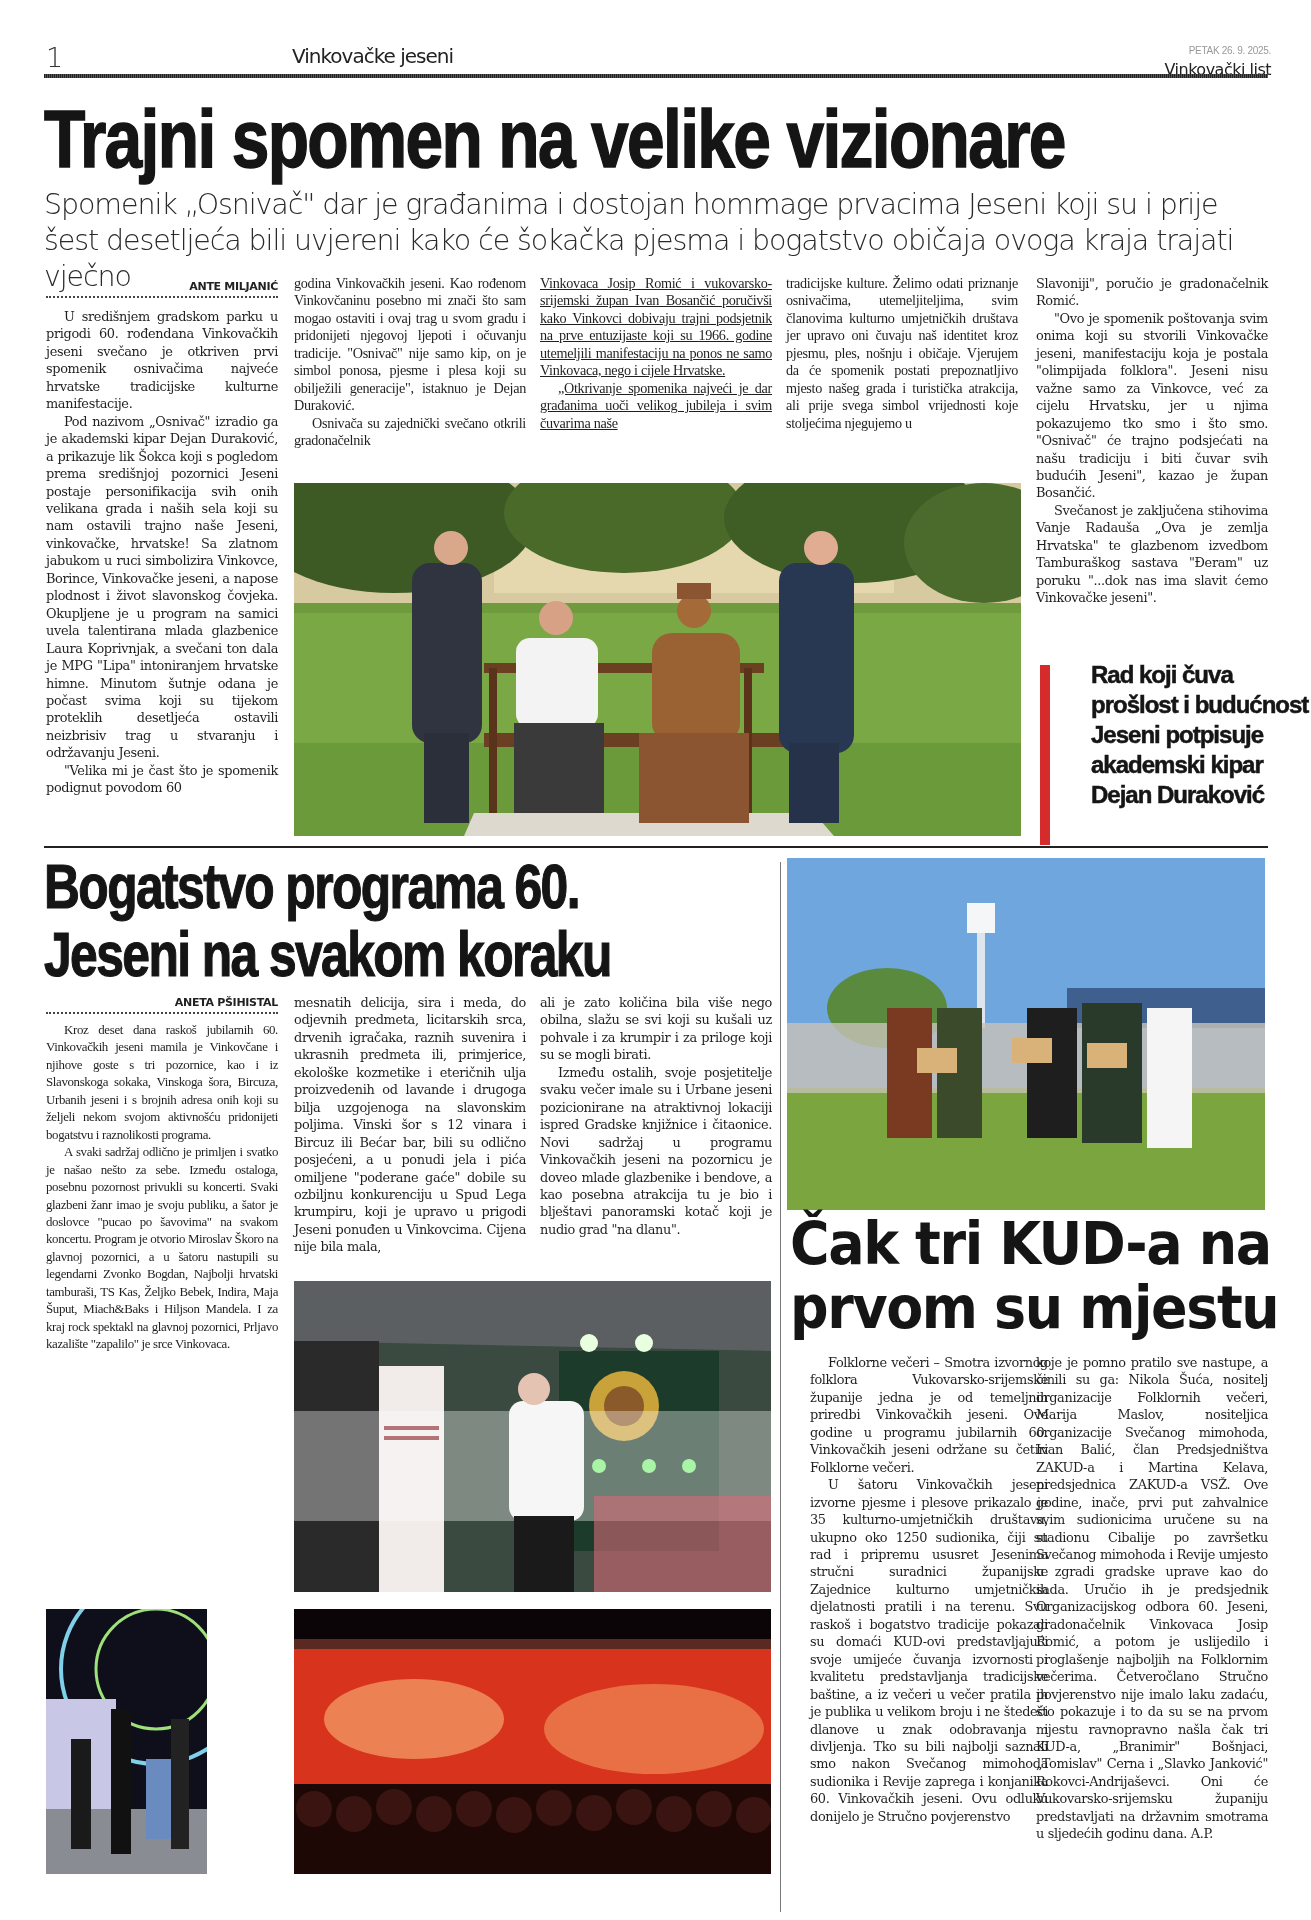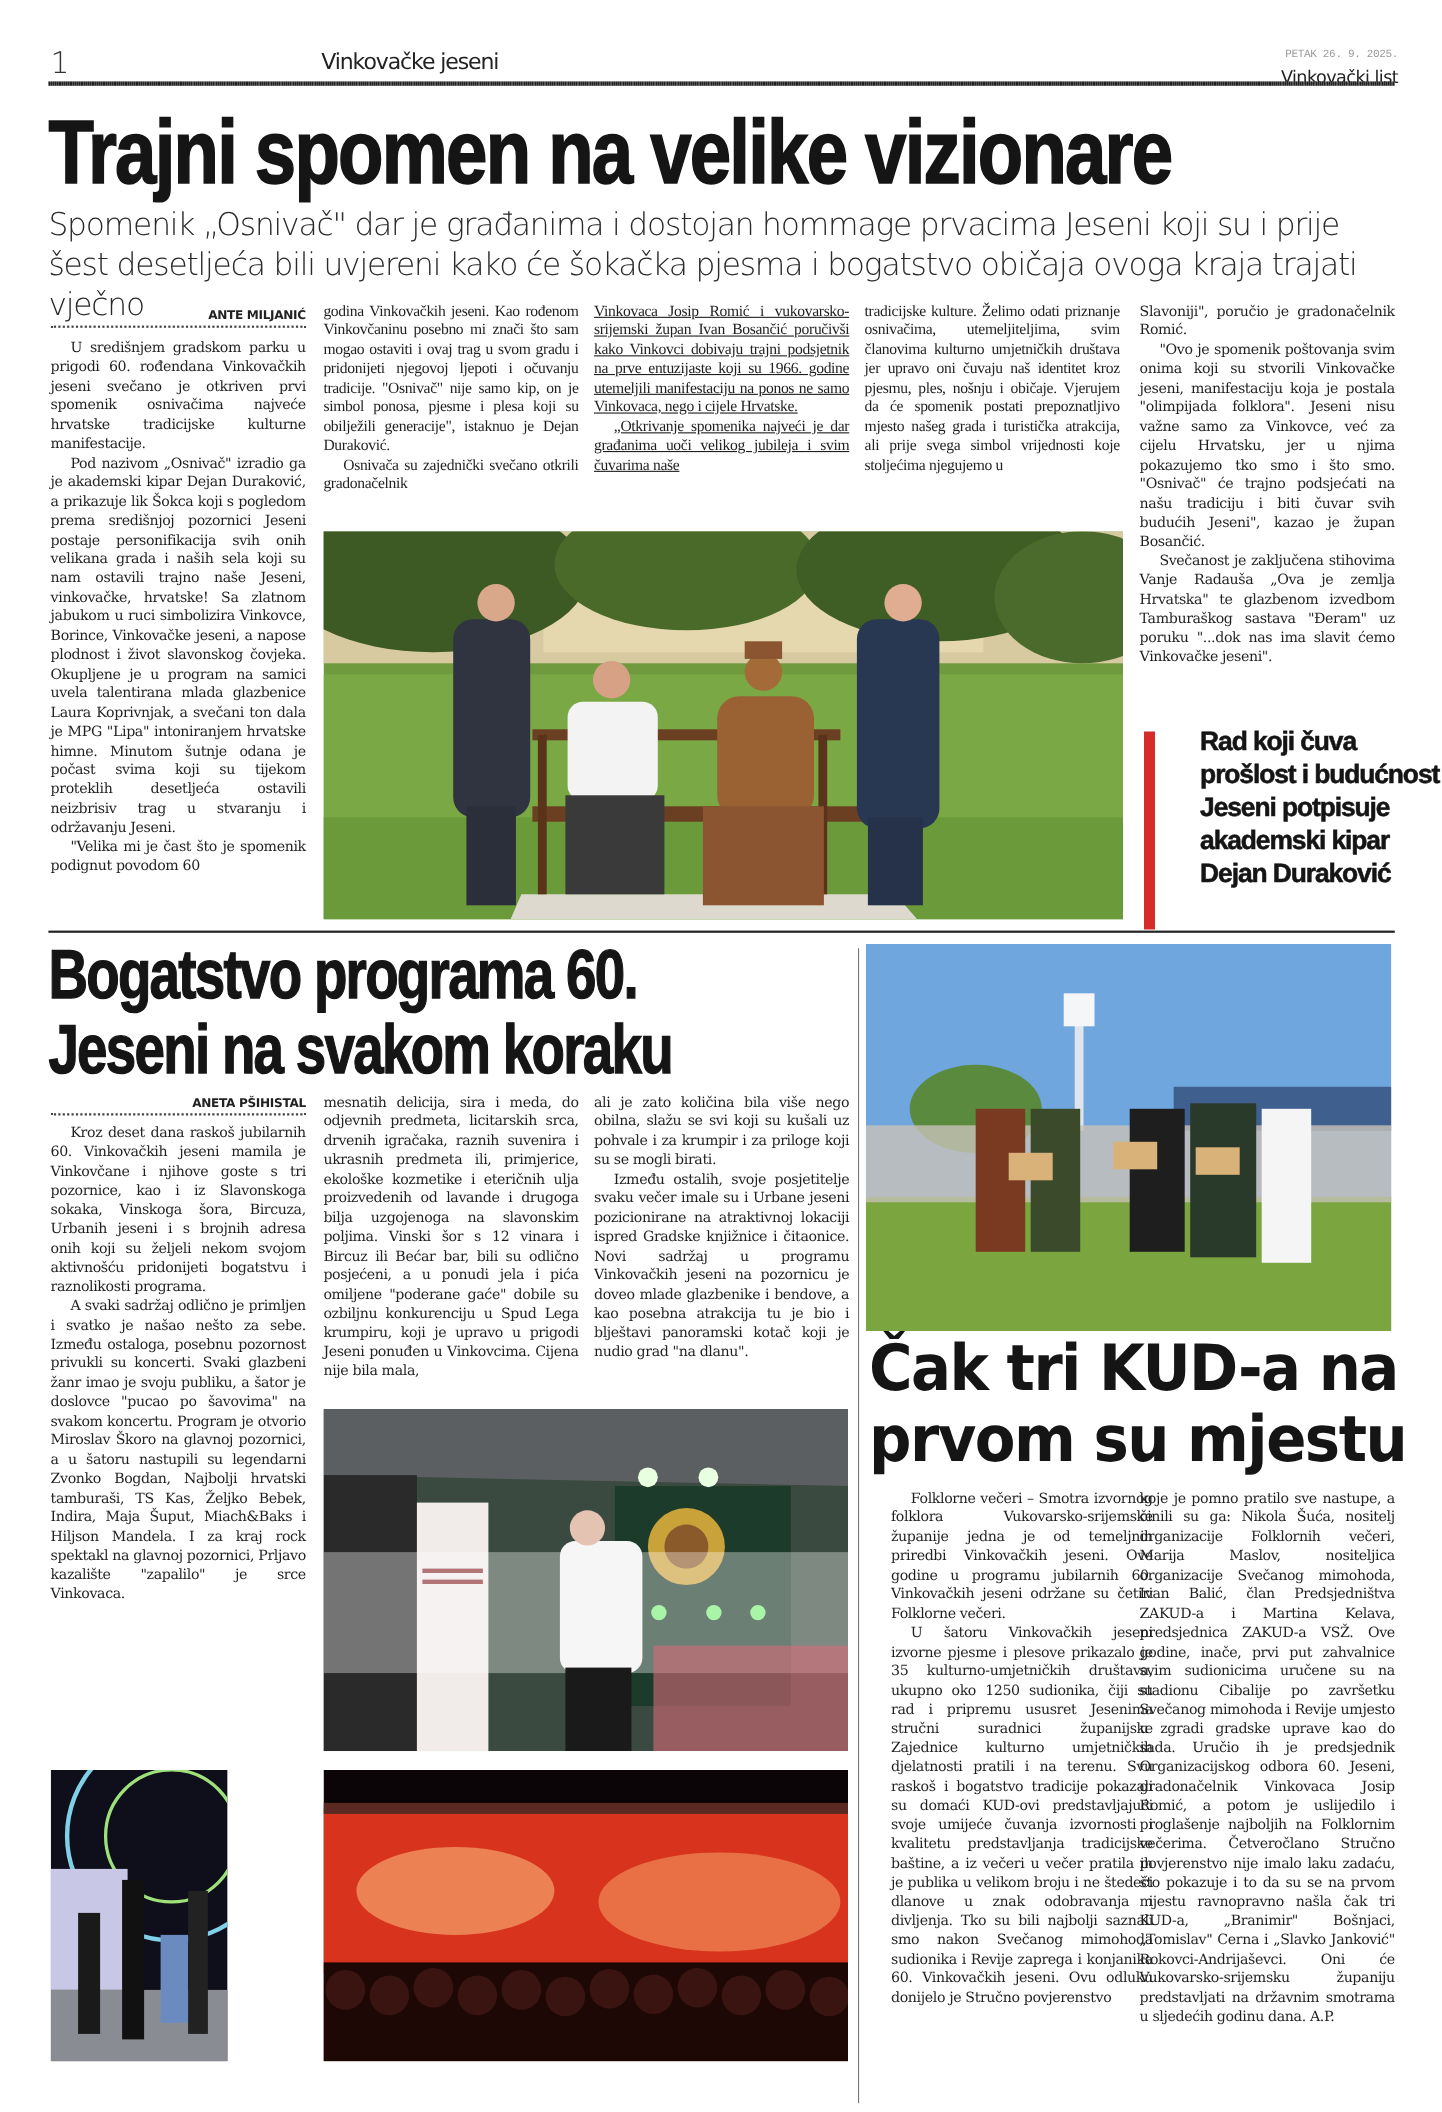--- a/index.html
+++ b/index.html
@@ -3,21 +3,21 @@
 <meta charset="utf-8">
 <style>
   * { box-sizing: border-box; margin: 0; padding: 0; }
   html, body { width: 1311px; height: 1920px; background: #ffffff; overflow: hidden; }
   body { position: relative; color: #1d1d1b; font-family: "DejaVu Serif", serif; }
   .abs { position: absolute; }
 
   
   .page-num { left: 46px; top: 42px; font-family: "DejaVu Sans", sans-serif; font-size: 27px; font-weight: 300; color: #333; letter-spacing: -1px; }
   .section-title { left: 292px; top: 44px; font-family: "DejaVu Sans", sans-serif; font-size: 20px; color: #222; letter-spacing: -1px; }
-  .issue-date { right: 40px; top: 45px; font-family: Liberation Mono, monospace; font-size: 10px; color: #999; letter-spacing: -0.3px; }
+  .issue-date { right: 40px; top: 45px; font-family: Liberation Sans, sans-serif; font-size: 10px; color: #999; letter-spacing: -0.3px; }
   .paper-name { right: 40px; top: 60px; font-family: "DejaVu Sans", sans-serif; font-size: 16px; color: #222; letter-spacing: -0.5px; }
   .header-rule { left: 44px; top: 74px; width: 1224px; height: 4px; background: repeating-linear-gradient(90deg, #222 0 1px, #555 1px 2px); }
 
   
   .headline {
     font-family: "Liberation Sans", sans-serif; font-weight: 900; color: #151515;
     transform-origin: left top; white-space: nowrap; letter-spacing: -2px;
   }
   .h1 { left: 44px; top: 92px; font-size: 82px; transform: scaleX(0.825); -webkit-text-stroke: 1.5px #151515; }
   .deck { left: 44px; top: 187px; width: 1230px; font-family: "DejaVu Sans", sans-serif; font-size: 28.5px; line-height: 36px; color: #2a2a2a; letter-spacing: -1.1px; font-weight: 300; }
@@ -125,21 +125,21 @@
 <div class="abs rule-h" style="left:44px;top:846px;width:1224px;"></div>
 
 <div class="abs headline h2">
   <div>Bogatstvo programa 60.</div>
   <div>Jeseni na svakom koraku</div>
 </div>
 
 <div class="abs byline" style="left:46px;top:996px;width:232px;">ANETA PŠIHISTAL</div>
 <div class="abs dotted" style="left:46px;top:1012px;width:232px;"></div>
 
-<div class="abs col" style="left:46px;top:1022px;width:232px;">
+<div class="abs col" style="left:46px;top:1022px;width:232px;font-family:Liberation Serif, serif;">
   <p>Kroz deset dana raskoš jubilarnih 60. Vinkovačkih jeseni mamila je Vinkovčane i njihove goste s tri pozornice, kao i iz Slavonskoga sokaka, Vinskoga šora, Bircuza, Urbanih jeseni i s brojnih adresa onih koji su željeli nekom svojom aktivnošću pridonijeti bogatstvu i raznolikosti programa.</p>
   <p>A svaki sadržaj odlično je primljen i svatko je našao nešto za sebe. Između ostaloga, posebnu pozornost privukli su koncerti. Svaki glazbeni žanr imao je svoju publiku, a šator je doslovce "pucao po šavovima" na svakom koncertu. Program je otvorio Miroslav Škoro na glavnoj pozornici, a u šatoru nastupili su legendarni Zvonko Bogdan, Najbolji hrvatski tamburaši, TS Kas, Željko Bebek, Indira, Maja Šuput, Miach&amp;Baks i Hiljson Mandela. I za kraj rock spektakl na glavnoj pozornici, Prljavo kazalište "zapalilo" je srce Vinkovaca.</p>
 </div>
 <div class="abs col" style="left:294px;top:994px;width:232px;">
   <p class="noind">mesnatih delicija, sira i meda, do odjevnih predmeta, licitarskih srca, drvenih igračaka, raznih suvenira i ukrasnih predmeta ili, primjerice, ekološke kozmetike i eteričnih ulja proizvedenih od lavande i drugoga bilja uzgojenoga na slavonskim poljima. Vinski šor s 12 vinara i Bircuz ili Bećar bar, bili su odlično posjećeni, a u ponudi jela i pića omiljene "poderane gaće" dobile su ozbiljnu konkurenciju u Spud Lega krumpiru, koji je upravo u prigodi Jeseni ponuđen u Vinkovcima. Cijena nije bila mala,</p>
 </div>
 <div class="abs col" style="left:540px;top:994px;width:232px;">
   <p class="noind">ali je zato količina bila više nego obilna, slažu se svi koji su kušali uz pohvale i za krumpir i za priloge koji su se mogli birati.</p>
   <p>Između ostalih, svoje posjetitelje svaku večer imale su i Urbane jeseni pozicionirane na atraktivnoj lokaciji ispred Gradske knjižnice i čitaonice. Novi sadržaj u programu Vinkovačkih jeseni na pozornicu je doveo mlade glazbenike i bendove, a kao posebna atrakcija tu je bio i blještavi panoramski kotač koji je nudio grad "na dlanu".</p>
 </div>

